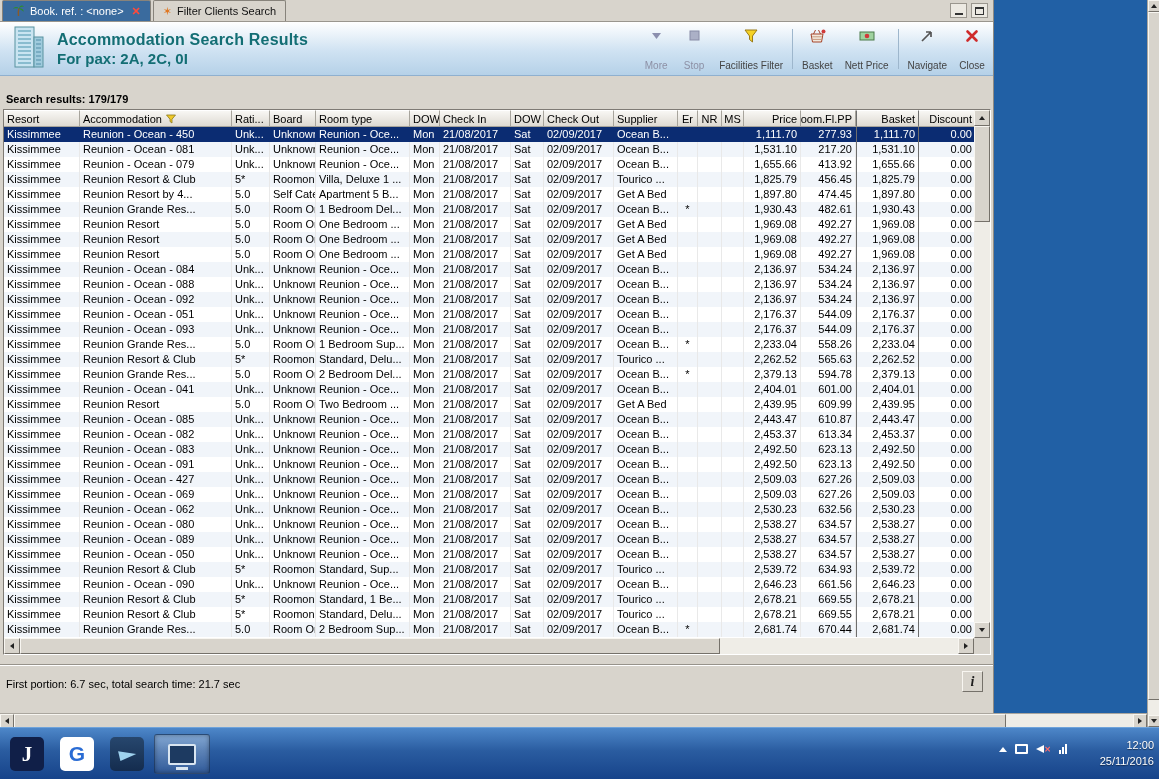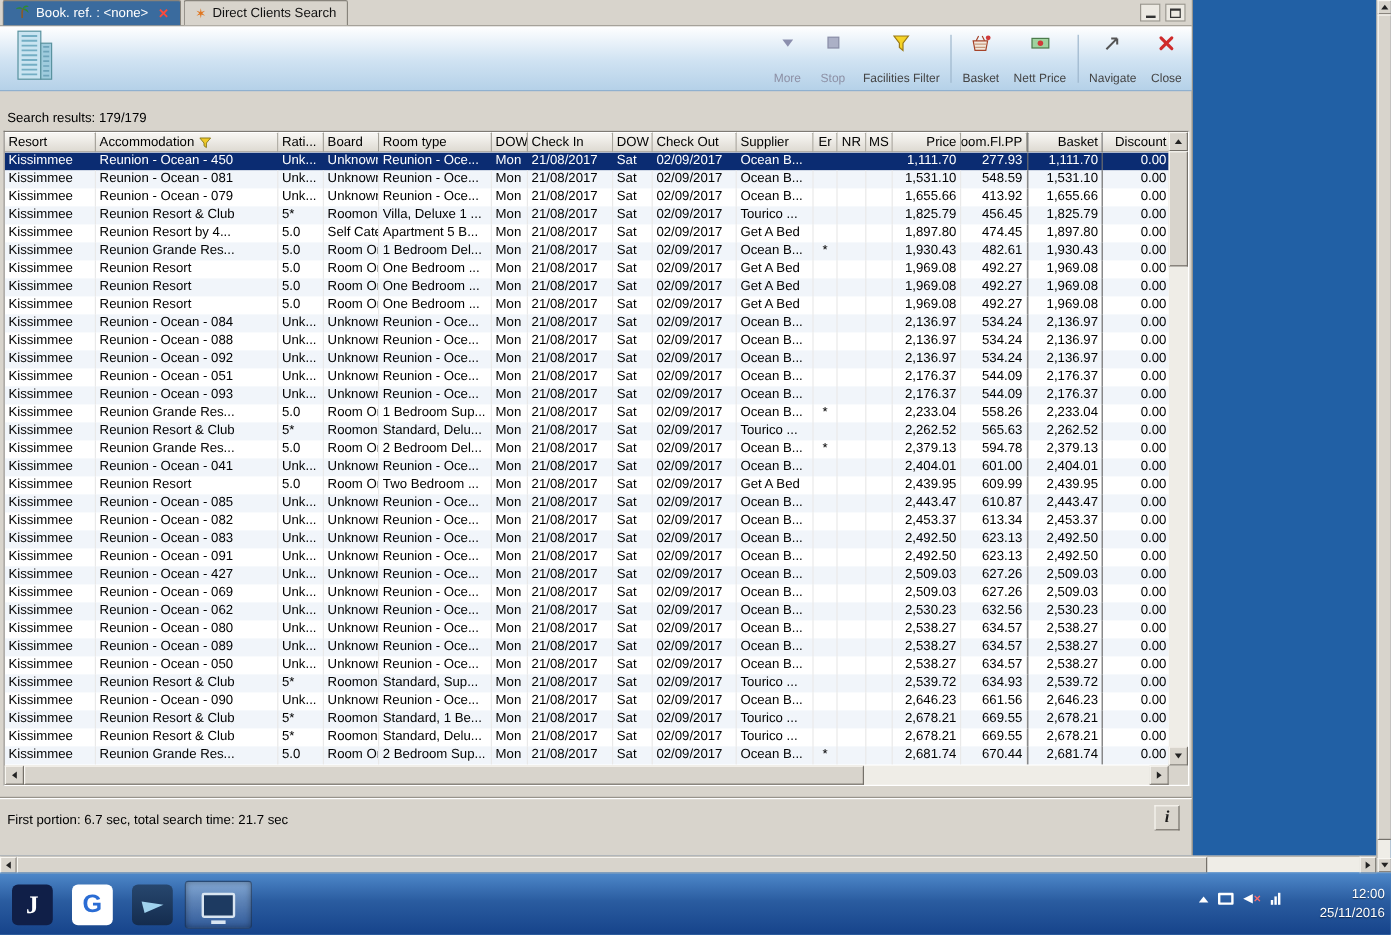--- a/index.html
+++ b/index.html
@@ -30,21 +30,21 @@
   .h-title { font-size:16px; font-weight:bold; letter-spacing:.2px; }
   .h-sub { font-size:15px; font-weight:bold; margin-top:1px; }
   .toolbar { position:absolute; right:2px; top:3px; height:48px; display:flex; align-items:stretch; }
   .tool { display:flex; flex-direction:column; align-items:center; justify-content:space-between; padding:3px 6px 2px; font-size:10px; color:#444; min-width:38px; cursor:default; }
   .tool .t-label { white-space:nowrap; }
   .tool.disabled { color:#8d90a5; }
   .tb-sep { width:1px; background:#9db6cc; margin:4px 3px; }
 
   
   .results-bar { position:absolute; left:0; top:76px; width:100%; height:33px; }
-  .results-label { position:absolute; left:6px; bottom:4px; font-size:11px; font-weight:normal; color:#000; }
+  .results-label { position:absolute; left:6px; bottom:4px; font-size:11px; font-weight:bold; color:#000; }
 
   
   .grid-wrap { position:absolute; left:3px; top:109px; width:988px; height:546px; background:#fff; border:1px solid #7e7a74; border-bottom-color:#fff; border-right-color:#fff; }
   .grid-header { position:absolute; left:0; top:0; right:16px; height:17px; display:flex; overflow:hidden; background:#e4e1da; }
   .gh-cell { flex:none; height:17px; display:flex; align-items:center; padding:0 3px; font-size:11px; white-space:nowrap; overflow:hidden; background:linear-gradient(#f8f7f4,#dedad2); border-right:1px solid #a7a49c; border-bottom:1px solid #a7a49c; border-top:1px solid #fff; }
   .gh-cell.a-r { justify-content:flex-end; }
   .gh-cell.a-c { justify-content:center; }
   .grid-body { position:absolute; left:0; top:17px; right:16px; bottom:16px; overflow:hidden; background:#fff; }
   .g-row { display:flex; height:15px; line-height:15px; font-size:11px; color:#000; }
   .g-row.alt { background:#f1f5fa; }
@@ -129,41 +129,45 @@
         <svg width="13" height="13" viewBox="0 0 13 13">
             <path d="M6.5 12 C6.2 9 6.2 6.5 7 4.2" stroke="#8a5a2a" stroke-width="1.4" fill="none"></path>
             <path d="M7 4.2 C4.5 2.2 2.2 2.8 1.2 4.8 C3.8 3.8 5.8 4.6 7 4.2 Z M7 4.2 C7.6 1.4 10.4 0.8 12 2.6 C9.4 2.6 8 3.6 7 4.2 Z M7 4.2 C9.8 4 11.8 5.8 11.8 7.8 C10 6 8.2 5.6 7 4.8 Z" fill="#2e8b2e"></path>
           </svg>
       </span>
       <span class="mdi-label">Book. ref. : &lt;none&gt;</span>
       <span class="tab-close">✕</span>
     </div>
     <div class="mdi-tab inactive">
       <span class="tab2-star">✶</span>
-      <span class="mdi-label">Direct Clients Search</span>
+      <span class="mdi-label">Filter Clients Search</span>
     </div>
     <div class="win-controls">
       <span class="wc-btn">
           <span class="wc-min"></span>
         </span>
       <span class="wc-btn">
           <span class="wc-max"></span>
         </span>
     </div>
   </div>
 
   <div class="app-header">
     <span>
       <svg width="40" height="46" viewBox="0 0 40 46">
         <rect x="7" y="3" width="19" height="40" fill="#c9e4f1" stroke="#59929f"></rect>
         <rect x="26" y="13" width="9" height="30" fill="#9fcbdd" stroke="#59929f"></rect>
         <path d="M10 7h13 M10 11h13 M10 15h13 M10 19h13 M10 23h13 M10 27h13 M10 31h13 M10 35h13 M10 39h13" stroke="#74aec4" stroke-width="1.6"></path>
         <path d="M28 16h5 M28 20h5 M28 24h5 M28 28h5 M28 32h5 M28 36h5 M28 40h5" stroke="#6ea4ba" stroke-width="1.4"></path>
       </svg>
     </span>
+    <div class="titles">
+      <div class="h-title">Accommodation Search Results</div>
+      <div class="h-sub">For pax: 2A, 2C, 0I</div>
+    </div>
 
     <div class="toolbar">
       <div class="tool disabled">
         <span><svg width="15" height="15" viewBox="0 0 15 15">
               <path d="M3 5h9l-4.5 6z" fill="#8b8fae"></path>
             </svg></span>
         <span class="t-label">More</span>
       </div>
       <div class="tool disabled">
         <span><svg width="15" height="15" viewBox="0 0 15 15">
@@ -301,21 +305,21 @@
           <div class="g-cell a-l" style="width: 94px;">Reunion - Oce...</div>
           <div class="g-cell a-l" style="width: 30px;">Mon</div>
           <div class="g-cell a-l" style="width: 71px;">21/08/2017</div>
           <div class="g-cell a-l" style="width: 33px;">Sat</div>
           <div class="g-cell a-l" style="width: 70px;">02/09/2017</div>
           <div class="g-cell a-l" style="width: 64px;">Ocean B...</div>
           <div class="g-cell a-c" style="width: 20px;"></div>
           <div class="g-cell a-c" style="width: 24px;"></div>
           <div class="g-cell a-c" style="width: 22px;"></div>
           <div class="g-cell a-r" style="width: 57px;">1,531.10</div>
-          <div class="g-cell a-r" style="width: 55px;">548.59</div>
+          <div class="g-cell a-r" style="width: 55px;">217.20</div>
           <div class="g-cell a-r col-basket" style="width: 63px;">1,531.10</div>
           <div class="g-cell a-r" style="width: 57px;">0.00</div>
         </div>
         <div class="g-row">
           <div class="g-cell a-l" style="width: 76px;">Kissimmee</div>
           <div class="g-cell a-l" style="width: 152px;">Reunion - Ocean - 079</div>
           <div class="g-cell a-l" style="width: 38px;">Unk...</div>
           <div class="g-cell a-l" style="width: 46px;">Unknown</div>
           <div class="g-cell a-l" style="width: 94px;">Reunion - Oce...</div>
           <div class="g-cell a-l" style="width: 30px;">Mon</div>

